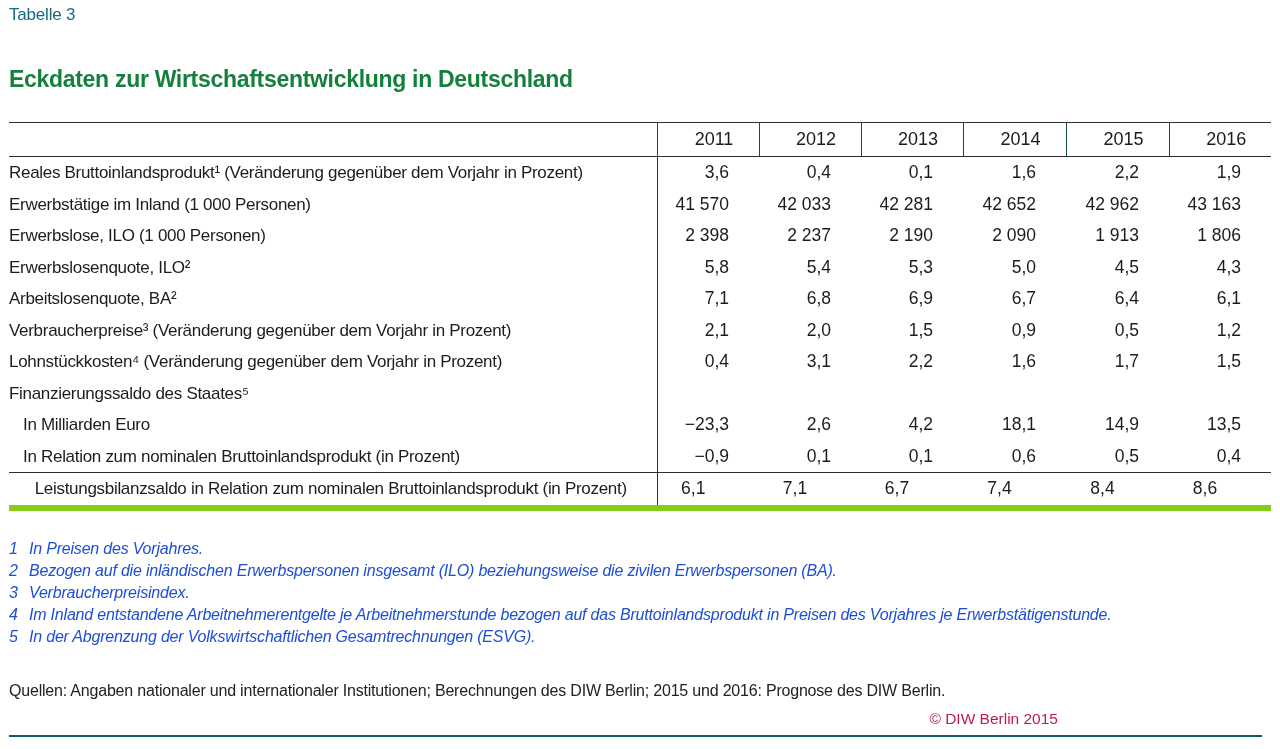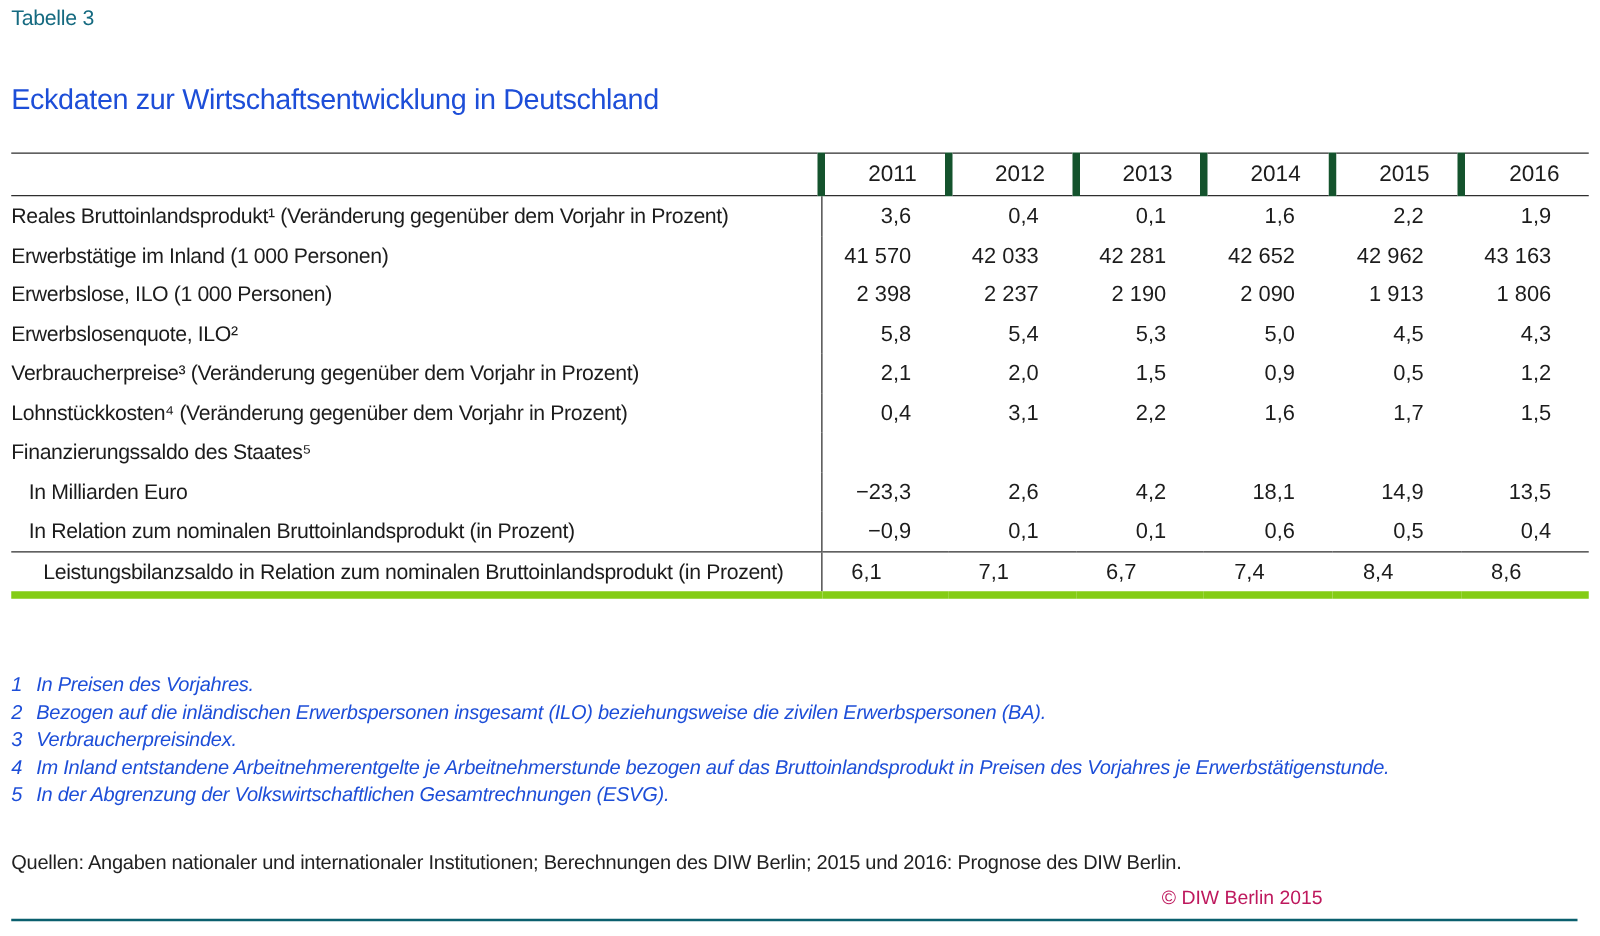--- a/index.html
+++ b/index.html
@@ -19,23 +19,23 @@
     top: 5px; left: 9px;
     font-size: 17px;
     color: #156a80;
     letter-spacing: -0.2px;
   }
   .title {
     position: absolute;
     top: 66px; left: 9px;
     margin: 0;
     font-size: 23px;
-    font-weight: 400;
+    font-weight: 700;
     letter-spacing: -0.3px;
-    color: #1d4ed8;
+    color: #15803d;
   }
 
   table.datatable {
     position: absolute;
     top: 122px; left: 9px;
     width: 1262px;
     border-collapse: collapse;
     table-layout: fixed;
   }
   .datatable th, .datatable td {
@@ -45,21 +45,21 @@
     overflow: hidden;
   }
   .datatable thead th {
     height: 33px;
     line-height: 33px;
     font-size: 18px;
     text-align: center;
     border-top: 1px solid #2e2e2e;
     border-bottom: 1px solid #2e2e2e;
   }
-  .datatable thead th.year { border-left: 6px solid #14532d; padding-left: 12px; }
+  .datatable thead th.year { border-left: 1px solid #14532d; padding-left: 12px; }
   .datatable tbody td {
     height: 31.5px;
     line-height: 31.5px;
     font-size: 17px;
   }
   .datatable td.label {
     text-align: left;
     letter-spacing: -0.3px;
     padding-right: 4px;
   }
@@ -168,20 +168,29 @@
         <tr>
       <td class="label">Erwerbslosenquote, ILO²</td>
       <td class="num sep">5,8</td>
       <td class="num">5,4</td>
       <td class="num">5,3</td>
       <td class="num">5,0</td>
       <td class="num">4,5</td>
       <td class="num">4,3</td>
     </tr>
         <tr>
+      <td class="label">Arbeitslosenquote, BA²</td>
+      <td class="num sep">7,1</td>
+      <td class="num">6,8</td>
+      <td class="num">6,9</td>
+      <td class="num">6,7</td>
+      <td class="num">6,4</td>
+      <td class="num">6,1</td>
+    </tr>
+        <tr>
       <td class="label">Verbraucherpreise³ (Veränderung gegenüber dem Vorjahr in Prozent)</td>
       <td class="num sep">2,1</td>
       <td class="num">2,0</td>
       <td class="num">1,5</td>
       <td class="num">0,9</td>
       <td class="num">0,5</td>
       <td class="num">1,2</td>
     </tr>
         <tr>
       <td class="label">Lohnstückkosten⁴ (Veränderung gegenüber dem Vorjahr in Prozent)</td>

